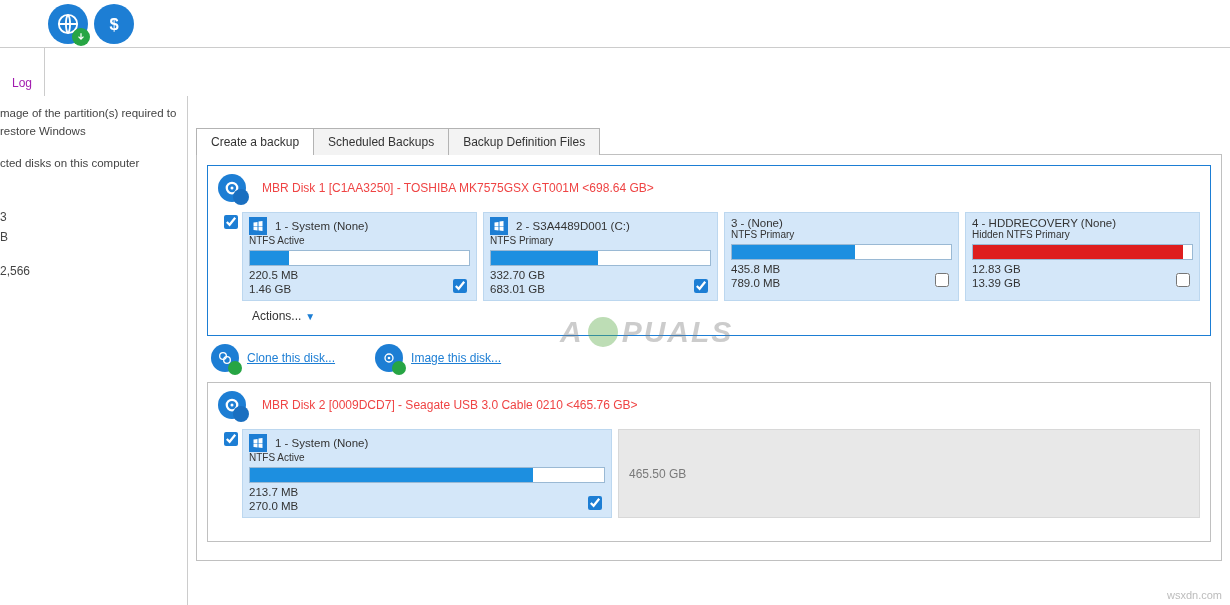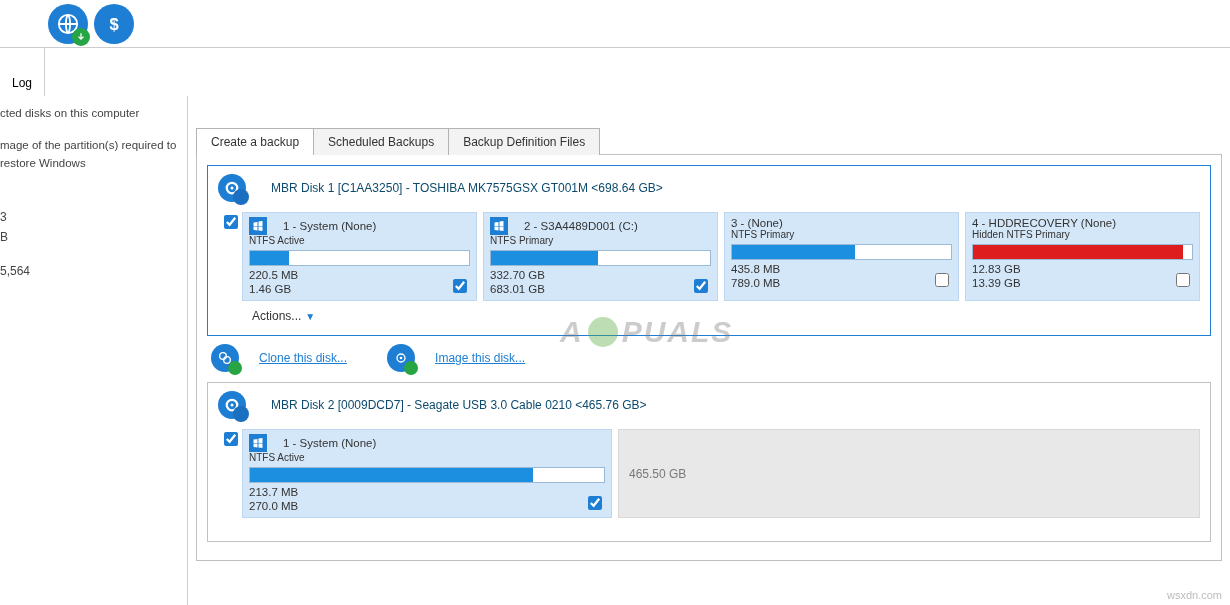--- a/index.html
+++ b/index.html
@@ -3,21 +3,21 @@
 <meta charset="utf-8">
 <style>
   * { box-sizing: border-box; font-family: "Segoe UI", Tahoma, sans-serif; }
   body { margin:0; background:#fff; font-size:12px; color:#333; }
   .window { width:1230px; height:605px; position:relative; overflow:hidden; }
   .top-toolbar { height:48px; border-bottom:1px solid #ccc; display:flex; align-items:center; padding-left:0; }
   .toolbar-icon { width:40px; height:40px; border-radius:24px; background:#1d7ed4; display:flex; align-items:center; justify-content:center; margin:4px 6px 4px 0; }
   .toolbar-icon svg { fill:#fff; }
   .toolbar-icon.green-overlay { position:relative; }
   .toolbar-icon .arrow-down { position:absolute; bottom:-2px; right:-2px; width:18px; height:18px; border-radius:9px; background:#27a544; display:flex; align-items:center; justify-content:center; }
-  .log-btn { height:48px; display:flex; align-items:flex-end; padding-bottom:6px; padding-left:12px; padding-right:12px; border-right:1px solid #ccc; color:#000000; }
+  .log-btn { height:48px; display:flex; align-items:flex-end; padding-bottom:6px; padding-left:12px; padding-right:12px; border-right:1px solid #ccc; color:#a21caf; }
 
   .main { display:flex; height:557px; }
   .side { width:188px; border-right:1px solid #ccc; padding:8px 6px 0 0; font-size:11.5px; color:#444; line-height:18px; position:relative; overflow:hidden; }
   .side p { margin:0 0 14px 0; }
   .side .metrics { margin-top:36px; font-size:12px; }
   .side .metrics div { margin:2px 0; }
 
   .content { flex:1; padding:8px 8px 0 8px; overflow:hidden; }
   .tabs { display:flex; }
   .tab { padding:6px 14px; border:1px solid #b3b3b3; border-bottom:none; background:#f3f3f3; font-size:12px; margin-right:-1px;margin-top:24px; }
@@ -27,44 +27,44 @@
   .refresh-row { display:flex; align-items:center; margin:0 0 10px 4px; }
   .refresh-row svg { stroke:#1d7ed4; fill:none; stroke-width:3; }
   .link { color:#1d7ed4; text-decoration:underline; cursor:pointer; }
 
   .disk-card { border:1px solid #1d7ed4; padding:8px 10px 10px 10px; margin-bottom:8px; }
   .disk-card.plain { border-color:#c0c0c0; }
   .disk-header { display:flex; align-items:center; font-size:12px; margin-bottom:10px; }
   .disk-icon { width:28px; height:28px; border-radius:16px; background:#1d7ed4; display:flex; align-items:center; justify-content:center; margin-right:8px; position:relative; }
   .disk-icon svg { fill:#fff; }
   .disk-icon .mag-overlay { position:absolute; bottom:-3px; right:-3px; width:16px; height:16px; border-radius:8px; background:#1a6fc0;}
-  .disk-title { margin-left:17px; color:#0c4a6e; }
+  .disk-title { margin-left:8px; color:#ef4444; }
 
   .partitions { display:flex; gap:6px; margin-left:0; }
   .disk-check-col { width:24px; display:flex; align-items:center; justify-content:center; }
   .disk-row { display:flex; align-items:flex-start; }
   .part { flex:1; background:#d4e7f9; border:1px solid #bcd7ef; padding:4px 6px 4px 6px; font-size:11.5px; position:relative; }
-  .part-head { display:flex; align-items:center; gap:16px; margin-bottom:-2px; }
+  .part-head { display:flex; align-items:center; gap:8px; margin-bottom:-2px; }
   .win-icon { width:18px; height:18px; background:#1d7ed4; display:inline-flex; align-items:center; justify-content:center; }
   .win-icon svg { fill:#fff; width:12px; height:12px; }
   .part-name { font-size:11.5px; color:#333; }
   .part-fs { font-size:10px; color:#333; margin:2px 0 4px 0; }
   .bar-wrap { height:16px; border:1px solid #9ab9d4; display:flex; background:#fff; margin-bottom:2px; }
   .bar-fill { height:100%; background:#1d8fe0; }
   .bar-fill.red { background:#de1e1e; }
   .part-meta { display:flex; justify-content:space-between; align-items:flex-end; }
   .part-size { line-height:14px; }
   .chk { width:14px; height:14px; }
 
   .actions-line { margin:8px 0 2px 34px; }
   .actions-line .act { color:#333; font-size:12px; }
   .actions-line .caret { color:#1d7ed4; font-size:10px; margin-left:4px; }
 
   .between-links { display:flex; gap:40px; align-items:center; margin:6px 0 10px 4px; }
-  .between-links .item { display:flex; align-items:center; gap:20px; }
+  .between-links .item { display:flex; align-items:center; gap:8px; }
   .between-links .round-icon { width:28px; height:28px; border-radius:16px; background:#1d7ed4; display:flex; align-items:center; justify-content:center; position:relative;}
   .between-links .round-icon .arrow-over { position:absolute; bottom:-3px; right:-3px; width:14px;height:14px;border-radius:7px;background:#27a544; }
 
   .empty-part { flex:1; background:#e8e8e8; border:1px solid #d8d8d8; display:flex; align-items:center; padding-left:10px; color:#7a7a7a; font-size:12px; }
 
   .watermark-brand { position:absolute; top:315px; left:560px; font-size:30px; font-weight:700; letter-spacing:2px; color:rgba(120,120,120,0.38); font-style:italic; pointer-events:none; display:flex; align-items:center; gap:4px;}
   .watermark-brand .ball { width:30px; height:30px; border-radius:15px; background:rgba(90,170,70,0.4); }
   .watermark-corner { position:absolute; bottom:4px; right:8px; font-size:11px; color:rgba(120,120,120,0.5); }
 
   input[type=checkbox]{ width:14px; height:14px; accent-color:#1d7ed4; }
@@ -92,27 +92,27 @@
         </svg>
     </div>
   </div>
 
   <div style="display:flex;">
     <div class="log-btn">Log</div>
   </div>
 
   <div class="main">
     <div class="side">
+      <p><span>mage of the partition(s) required to</span><br><span>restore Windows</span></p>
       <p>cted disks on this computer</p>
-      <p><span>mage of the partition(s) required to</span><br><span>restore Windows</span></p>
       <div class="metrics">
         <div>3</div>
         <div>B</div>
         <div style="height:12px;"></div>
-        <div>5,564</div>
+        <div>2,566</div>
       </div>
     </div>
 
     <div class="content">
       <div class="tabs">
         <div class="tab active">Create a backup</div>
         <div class="tab">Scheduled Backups</div>
         <div class="tab">Backup Definition Files</div>
       </div>
 

